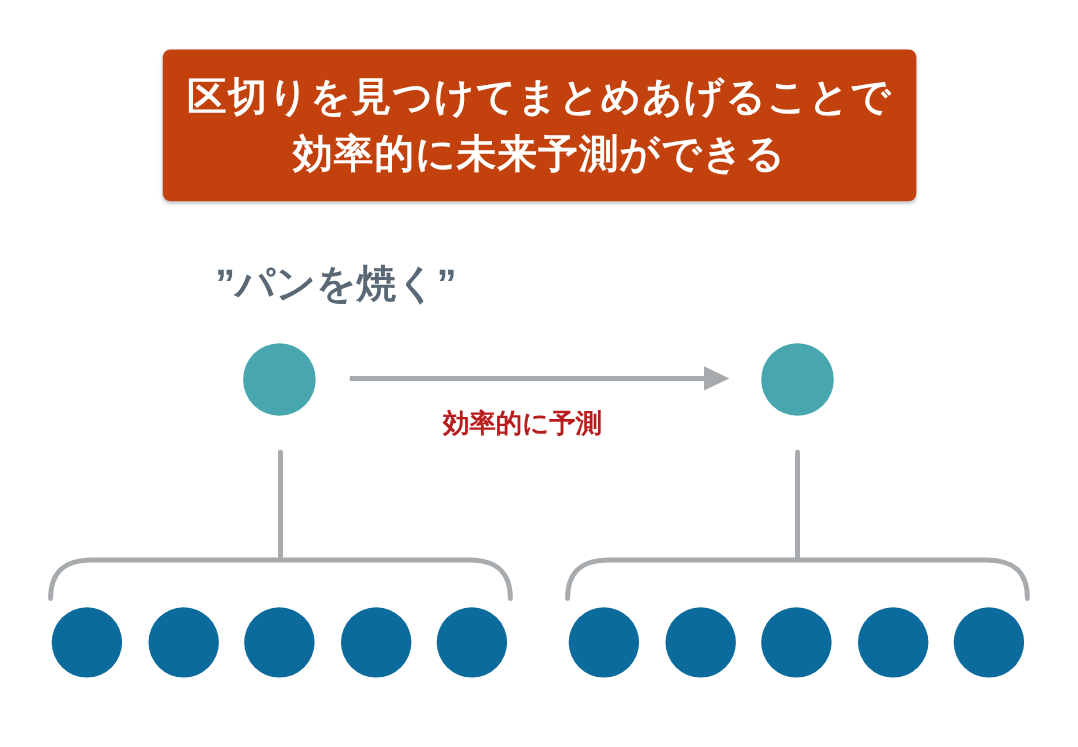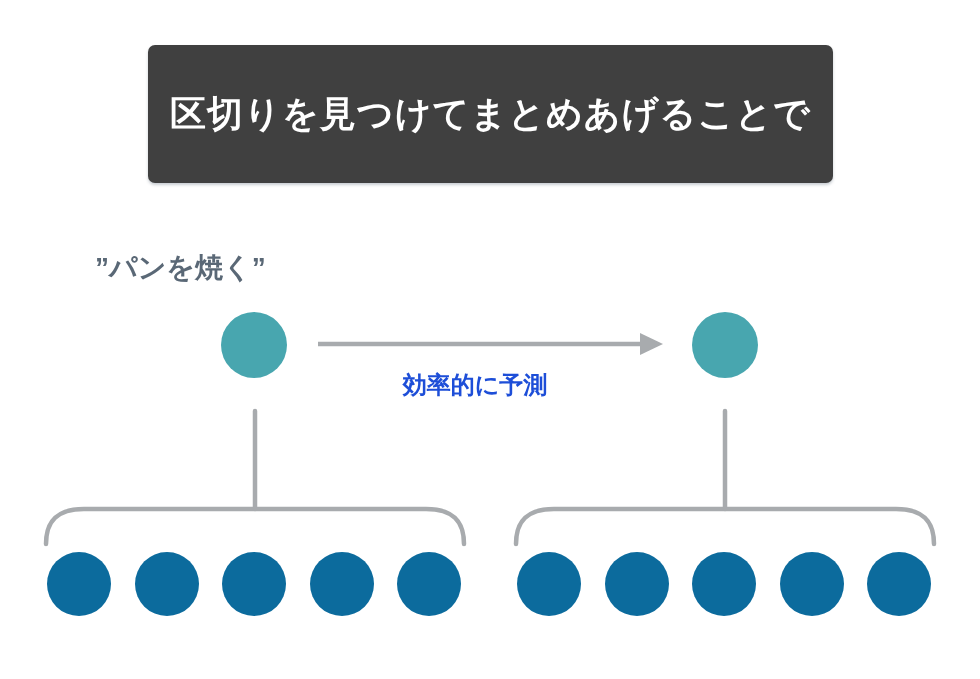--- a/index.html
+++ b/index.html
@@ -8,64 +8,64 @@
     width: 980px;
     height: 679px;
     background: #ffffff;
     overflow: hidden;
     font-family: "Liberation Sans", "DejaVu Sans", sans-serif;
   }
   .title-banner {
     position: absolute;
     left: 148px; top: 45px;
     width: 685px; height: 138px;
-    background: #404040;
+    background: #c2410c;
     border-radius: 7px;
     display: flex;
     flex-direction: column;
     align-items: center;
     justify-content: center;
     box-shadow: 0 2px 3px rgba(40,60,80,0.25);
   }
   .title-line {
     color: #ffffff;
     font-size: 36px;
     font-weight: bold;
     line-height: 52px;
     letter-spacing: 1px;
     white-space: nowrap;
   }
   .event-label {
     position: absolute;
-    top: 249px;
+    top: 234px;
     width: 320px;
-    text-align: left;
+    text-align: right;
     color: #5a6876;
-    font-size: 28px;
+    font-size: 36px;
     font-weight: bold;
     white-space: nowrap;
   }
   .event-label.left  { left: 95px; }
   .event-label.right { left: 563px; }
   .summary-node {
     position: absolute;
     top: 312px;
     width: 66px; height: 66px;
     border-radius: 50%;
     background: #48a6af;
   }
   .summary-node.left  { left: 221px; }
   .summary-node.right { left: 692px; }
   .arrow-label {
     position: absolute;
     top: 369px;
     left: 375px;
     width: 200px;
     text-align: center;
-    color: #1d4ed8;
+    color: #b91c1c;
     font-size: 24px;
     font-weight: bold;
     white-space: nowrap;
   }
   .lines-svg {
     position: absolute;
     left: 0; top: 0;
     width: 980px; height: 679px;
     pointer-events: none;
   }
@@ -85,20 +85,21 @@
     flex: 0 0 auto;
   }
 </style>
 </head>
 <body>
 
 <div class="canvas">
 
   <div class="title-banner">
     <div class="title-line">区切りを見つけてまとめあげることで</div>
+    <div class="title-line">効率的に未来予測ができる</div>
   </div>
 
   <div class="event-label left">”パンを焼く”</div>
 
   <svg class="lines-svg" viewBox="0 0 980 679" xmlns="http://www.w3.org/2000/svg">
 
     <g>
       <line x1="318" y1="344" x2="641" y2="344" stroke="#a8abae" stroke-width="4.5"></line>
       <polygon points="640,333 640,355 663,344" fill="#a8abae"></polygon>
     </g>

